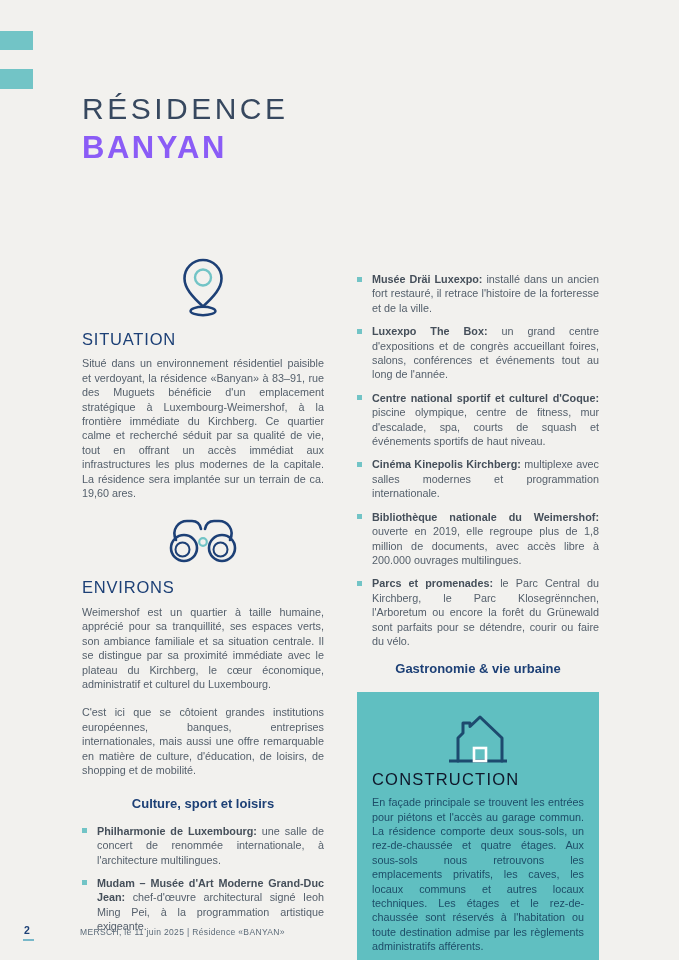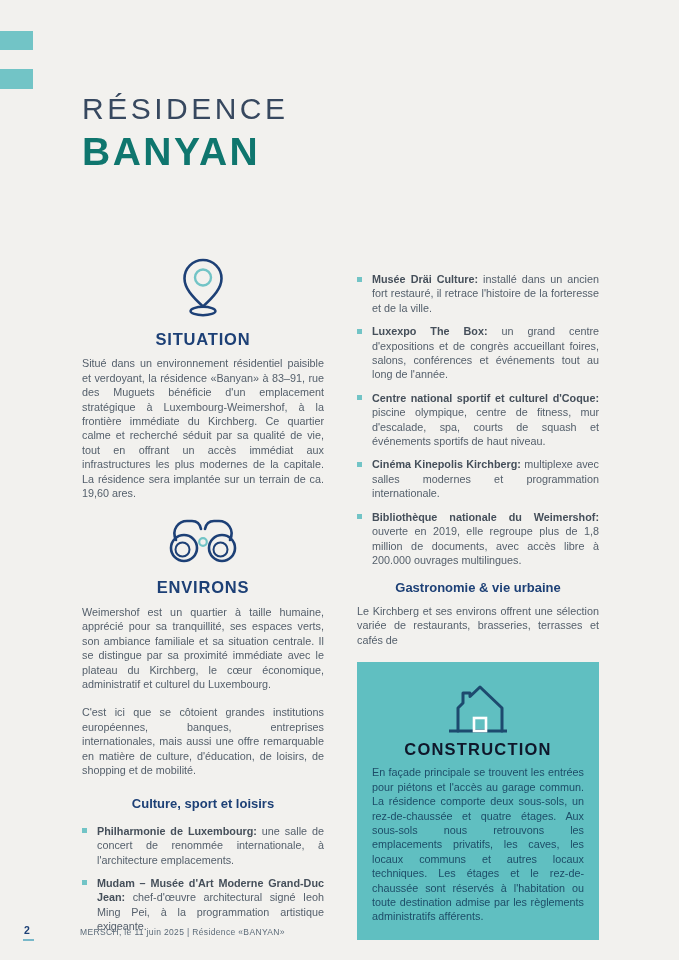--- a/index.html
+++ b/index.html
@@ -10,30 +10,30 @@
     -webkit-font-smoothing:antialiased;
   }
   
   .mark{position:absolute;left:0;width:33px;background:#72c4c6;}
   .mark1{top:31px;height:19px;}
   .mark2{top:69px;height:20px;}
 
   
   .title{position:absolute;left:82px;top:92px;}
   .t1{font-size:30px;letter-spacing:3.5px;color:#37485f;font-weight:400;}
-  .t2{font-size:39px;letter-spacing:2.5px;color:#0f766e;font-weight:700;margin-top:4px;}
+  .t2{font-size:31px;letter-spacing:2.5px;color:#8b5cf6;font-weight:700;margin-top:4px;}
 
   
   .col{position:absolute;top:256px;width:242px;font-size:10.8px;line-height:14.4px;color:#55606c;}
   .col-left{left:82px;}
   .col-right{left:357px;top:265px;}
 
   .icon-center{text-align:center;}
   .icon-center.env{margin-top:16px;}
-  .section-h{text-align:center;font-size:16.5px;font-weight:700;color:#1d4076;letter-spacing:.8px;margin:14px 0 10px;}
+  .section-h{text-align:left;font-size:16.5px;font-weight:400;color:#1d4076;letter-spacing:.8px;margin:14px 0 10px;}
   p.body{text-align:justify;margin:0 0 14px;}
   p.body.last{margin-bottom:0;}
 
   .sub-h{font-size:13px;font-weight:700;color:#1d4076;margin:20px 0 8px;text-align:center;}
   .col-right .sub-h{margin-top:14px;}
 
   ul.blist{list-style:none;margin:12px 0 0;padding:0;}
   .col-right ul.blist{margin-top:7px;}
   li.bullet{position:relative;padding-left:15px;margin-bottom:9px;text-align:justify;}
   .sq{position:absolute;left:0;top:4.5px;width:5px;height:5px;background:#72c4c6;}
@@ -94,36 +94,36 @@
     <h2 class="section-h">ENVIRONS</h2>
     <p class="body">Weimershof est un quartier à taille humaine, apprécié pour sa tranquillité, ses espaces verts, son ambiance familiale et sa situation centrale. Il se distingue par sa proximité immédiate avec le plateau du Kirchberg, le cœur économique, administratif et culturel du Luxembourg.</p>
     <p class="body">C'est ici que se côtoient grandes institutions européennes, banques, entreprises internationales, mais aussi une offre remarquable en matière de culture, d'éducation, de loisirs, de shopping et de mobilité.</p>
 
     <h3 class="sub-h">Culture, sport et loisirs</h3>
 
     <ul class="blist">
       <li class="bullet">
         <span class="sq"></span>
         <span class="lead">Philharmonie de Luxembourg:</span>
-        <span class="rest">une salle de concert de renommée internationale, à l'architecture emplacements.</span>
+        <span class="rest">une salle de concert de renommée internationale, à l'architecture multilingues.</span>
       </li>
       <li class="bullet">
         <span class="sq"></span>
         <span class="lead">Mudam – Musée d'Art Moderne Grand-Duc Jean:</span>
         <span class="rest">chef-d'œuvre architectural signé Ieoh Ming Pei, à la programmation artistique exigeante.</span>
       </li>
     </ul>
   </section>
 
   <section class="col col-right">
 
     <ul class="blist">
       <li class="bullet">
         <span class="sq"></span>
-        <span class="lead">Musée Dräi Culture:</span>
+        <span class="lead">Musée Dräi Luxexpo:</span>
         <span class="rest">installé dans un ancien fort restauré, il retrace l'histoire de la forteresse et de la ville.</span>
       </li>
       <li class="bullet">
         <span class="sq"></span>
         <span class="lead">Luxexpo The Box:</span>
         <span class="rest">un grand centre d'expositions et de congrès accueillant foires, salons, conférences et événements tout au long de l'année.</span>
       </li>
       <li class="bullet">
         <span class="sq"></span>
         <span class="lead">Centre national sportif et culturel d'Coque:</span>
@@ -132,24 +132,28 @@
       <li class="bullet">
         <span class="sq"></span>
         <span class="lead">Cinéma Kinepolis Kirchberg:</span>
         <span class="rest">multiplexe avec salles modernes et programmation internationale.</span>
       </li>
       <li class="bullet">
         <span class="sq"></span>
         <span class="lead">Bibliothèque nationale du Weimershof:</span>
         <span class="rest">ouverte en 2019, elle regroupe plus de 1,8 million de documents, avec accès libre à 200.000 ouvrages multilingues.</span>
       </li>
+      <li class="bullet">
+        <span class="sq"></span>
+        <span class="lead">Parcs et promenades:</span>
+        <span class="rest">le Parc Central du Kirchberg, le Parc Klosegrënnchen, l'Arboretum ou encore la forêt du Grünewald sont parfaits pour se détendre, courir ou faire du vélo.</span>
+      </li>
     </ul>
 
     <h3 class="sub-h">Gastronomie &amp; vie urbaine</h3>
-    <p class="body last">Le Kirchberg et ses environs offrent une sélection variée de restaurants, brasseries, terrasses et cafés de</p>
 
     <div class="construction">
       <div class="icon-center">
         <span>
           <svg width="64" height="60" viewBox="0 0 64 60">
             <line x1="3" y1="55" x2="61" y2="55" stroke="#1d4a6e" stroke-width="3"></line>
             <path d="M12 55 L12 32 L17 27 L17 17 L24 17 L24 20.5 L34 11 L56 32 L56 55" fill="none" stroke="#1d4a6e" stroke-width="3" stroke-linejoin="round" stroke-linecap="round"></path>
             <rect x="28" y="42" width="12" height="13" fill="none" stroke="#ffffff" stroke-width="2.6"></rect>
           </svg>
         </span>

